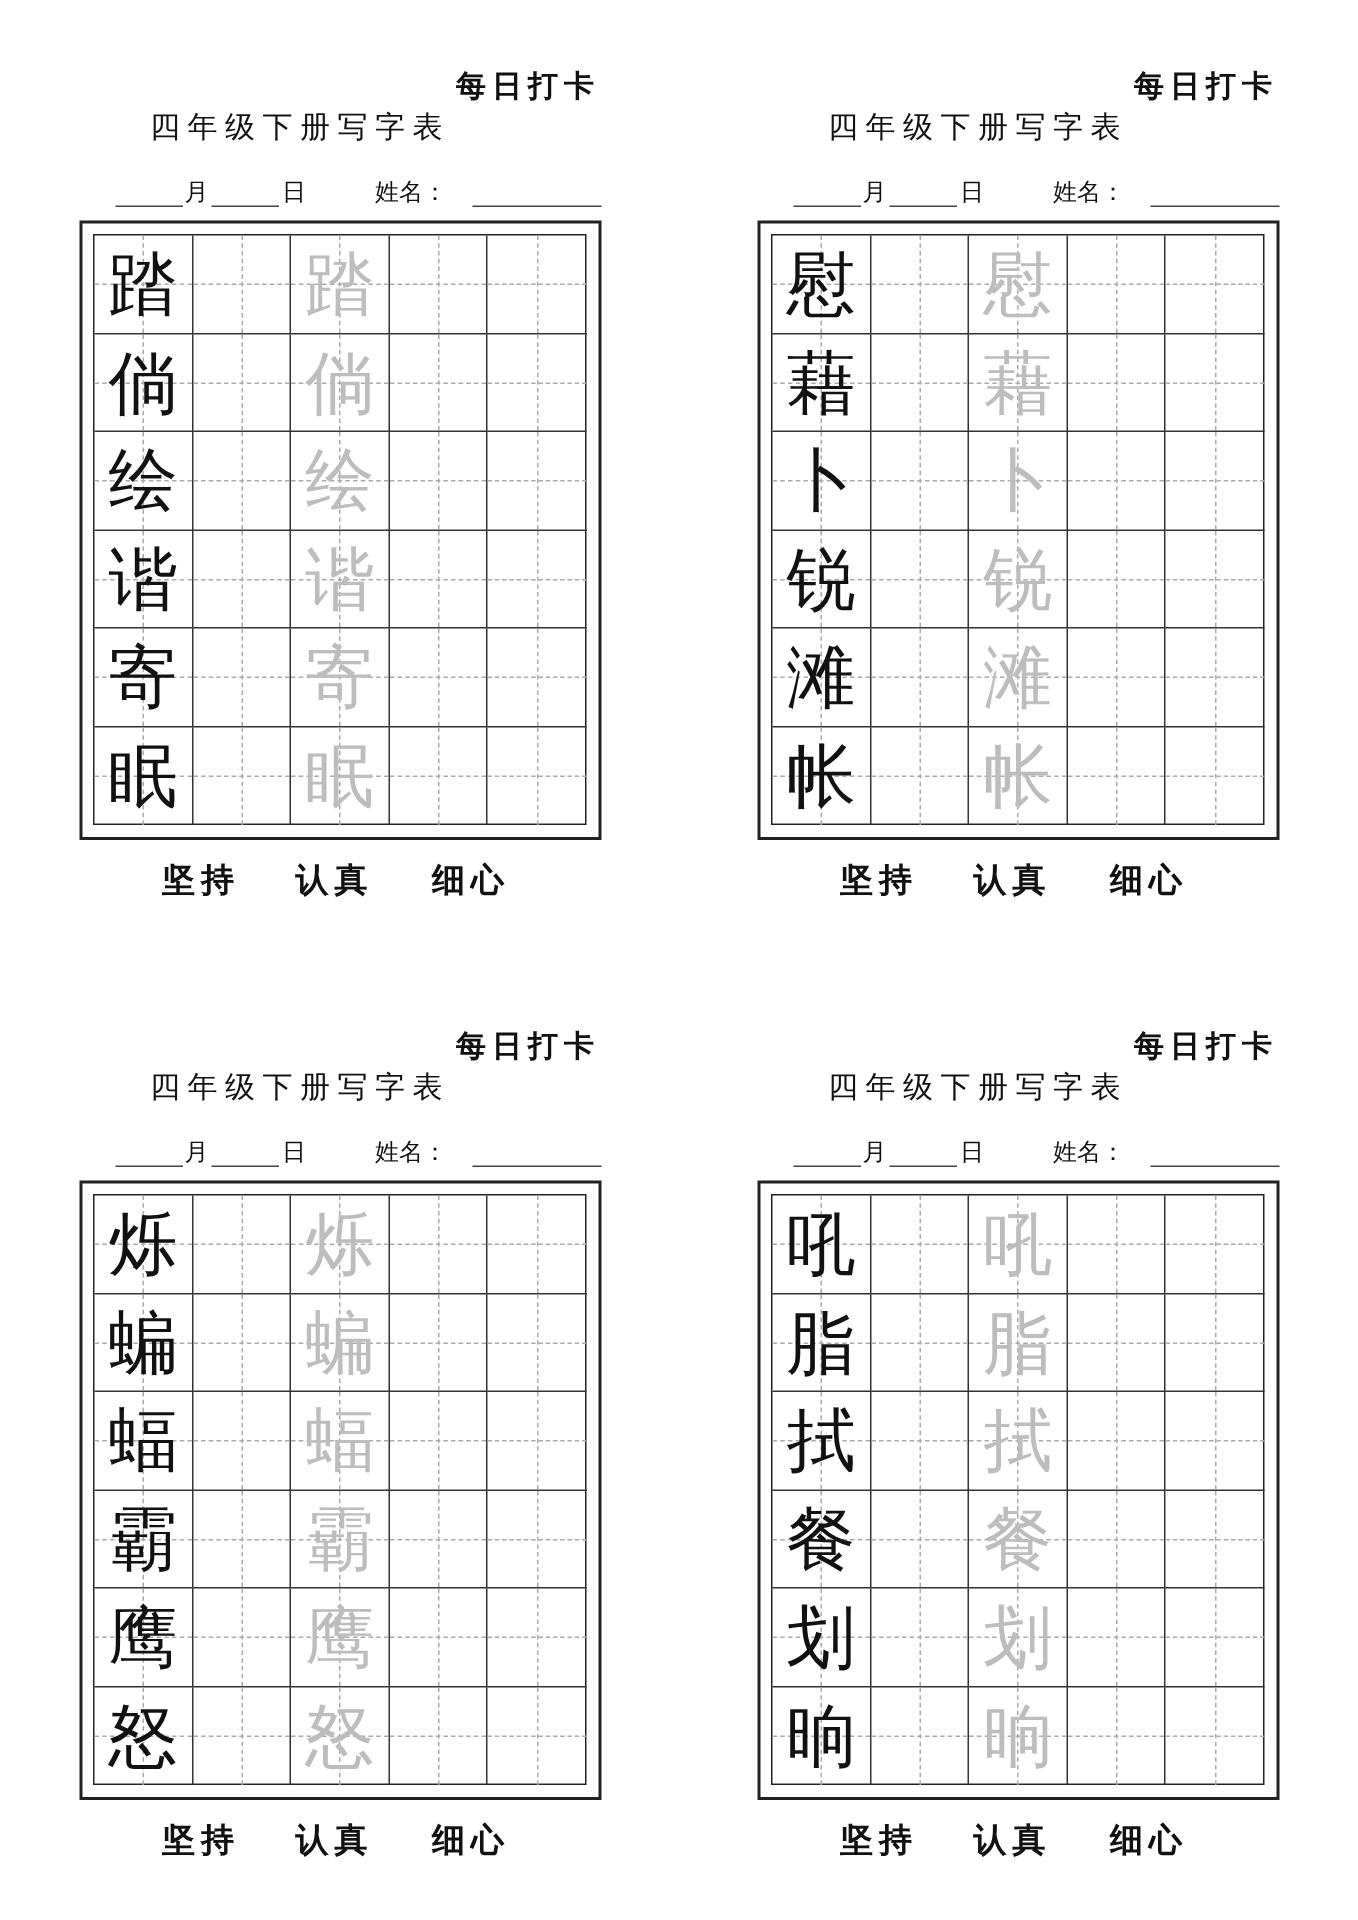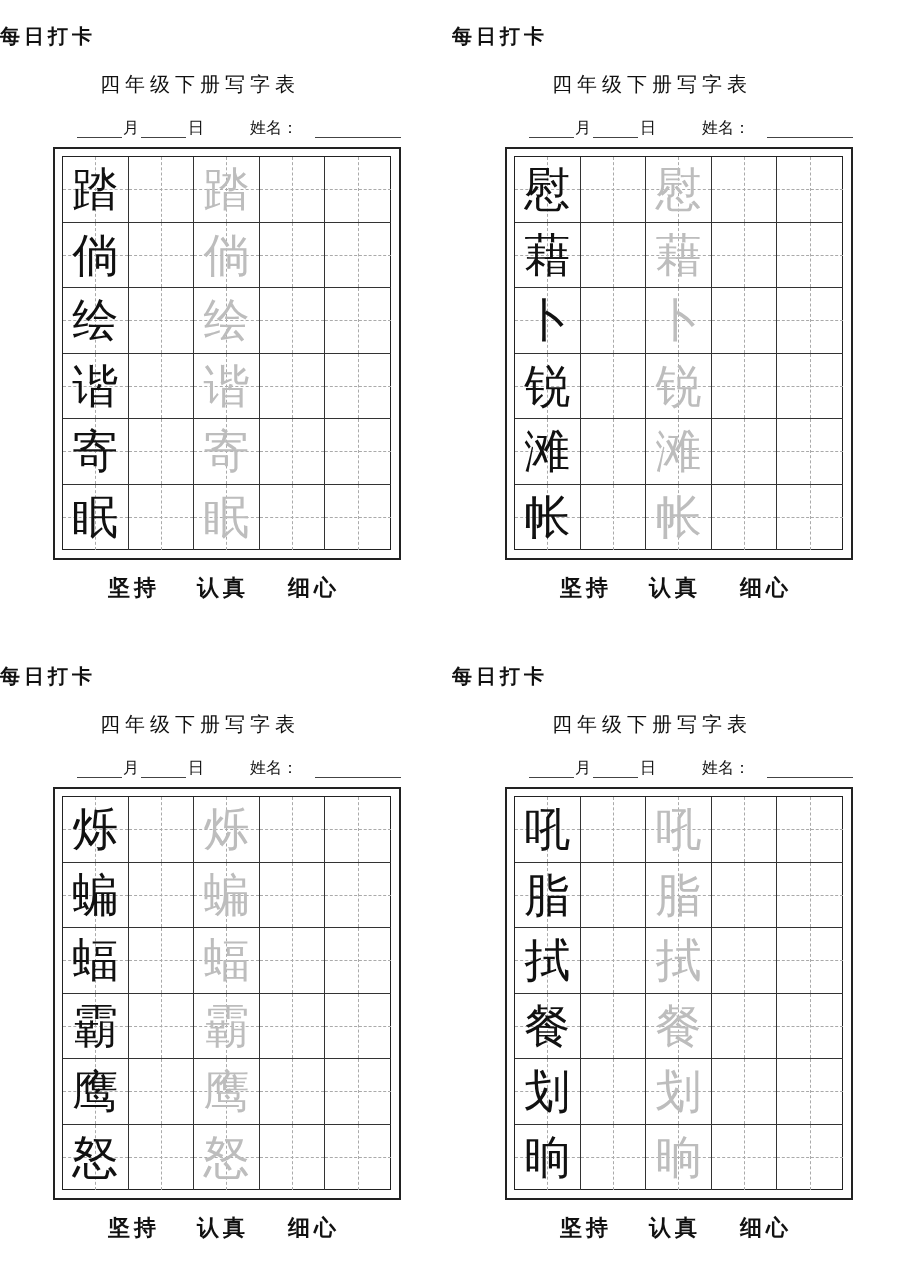--- a/index.html
+++ b/index.html
@@ -1,19 +1,19 @@
 <!DOCTYPE html>
 <html><head>
 <meta charset="utf-8">
 <style>
   html, body { margin: 0; padding: 0; background: #ffffff; }
   body { width: 905px; height: 1280px; position: relative; overflow: hidden;
          font-family: "DejaVu Serif", "Liberation Serif", serif; color: #111; }
   .sheet { position: absolute; width: 400px; height: 620px; }
-  .title { position: absolute; left: 0; width: 100%; text-align: left; top: 23px;
+  .title { position: absolute; left: 0; width: 100%; text-align: right; top: 44px;
            font-size: 20px; font-weight: bold; letter-spacing: 4px; line-height: 26px; }
   .subtitle { position: absolute; left: 0; width: 100%; text-align: center; top: 71px;
               font-size: 20px; letter-spacing: 5px; line-height: 26px; }
   .dateline { position: absolute; top: 116px; left: 0; width: 100%; height: 24px; font-size: 16px; }
   .blank { position: absolute; top: 21px; height: 0; border-bottom: 1px solid #444; }
   .dl-text { position: absolute; top: 2px; line-height: 20px; }
   .frame { position: absolute; border: 2px solid #222; box-sizing: border-box; }
   .grid { position: absolute; border: 1.5px solid #222; box-sizing: border-box; }
   .cell { position: absolute; box-sizing: border-box; border-right: 1.5px solid #333; border-bottom: 1.5px solid #333; }
   .cell.lastcol { border-right: none; }

